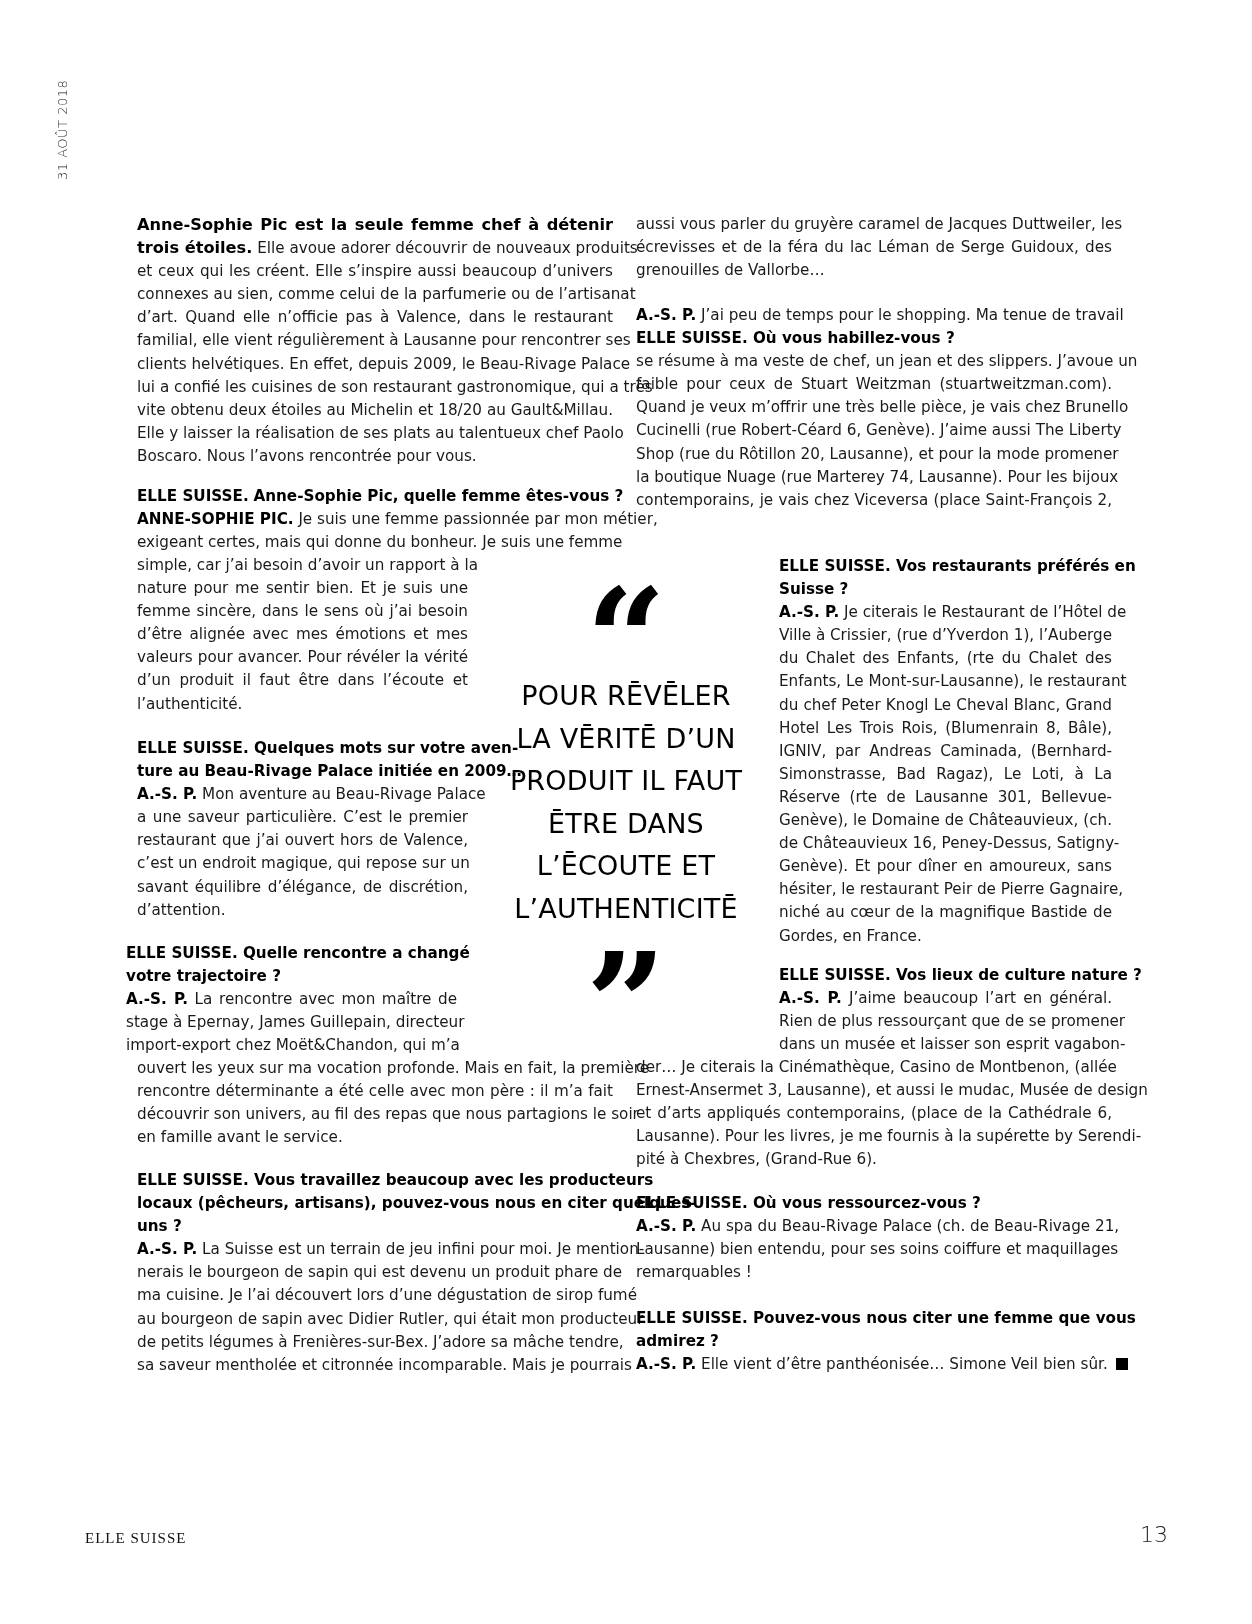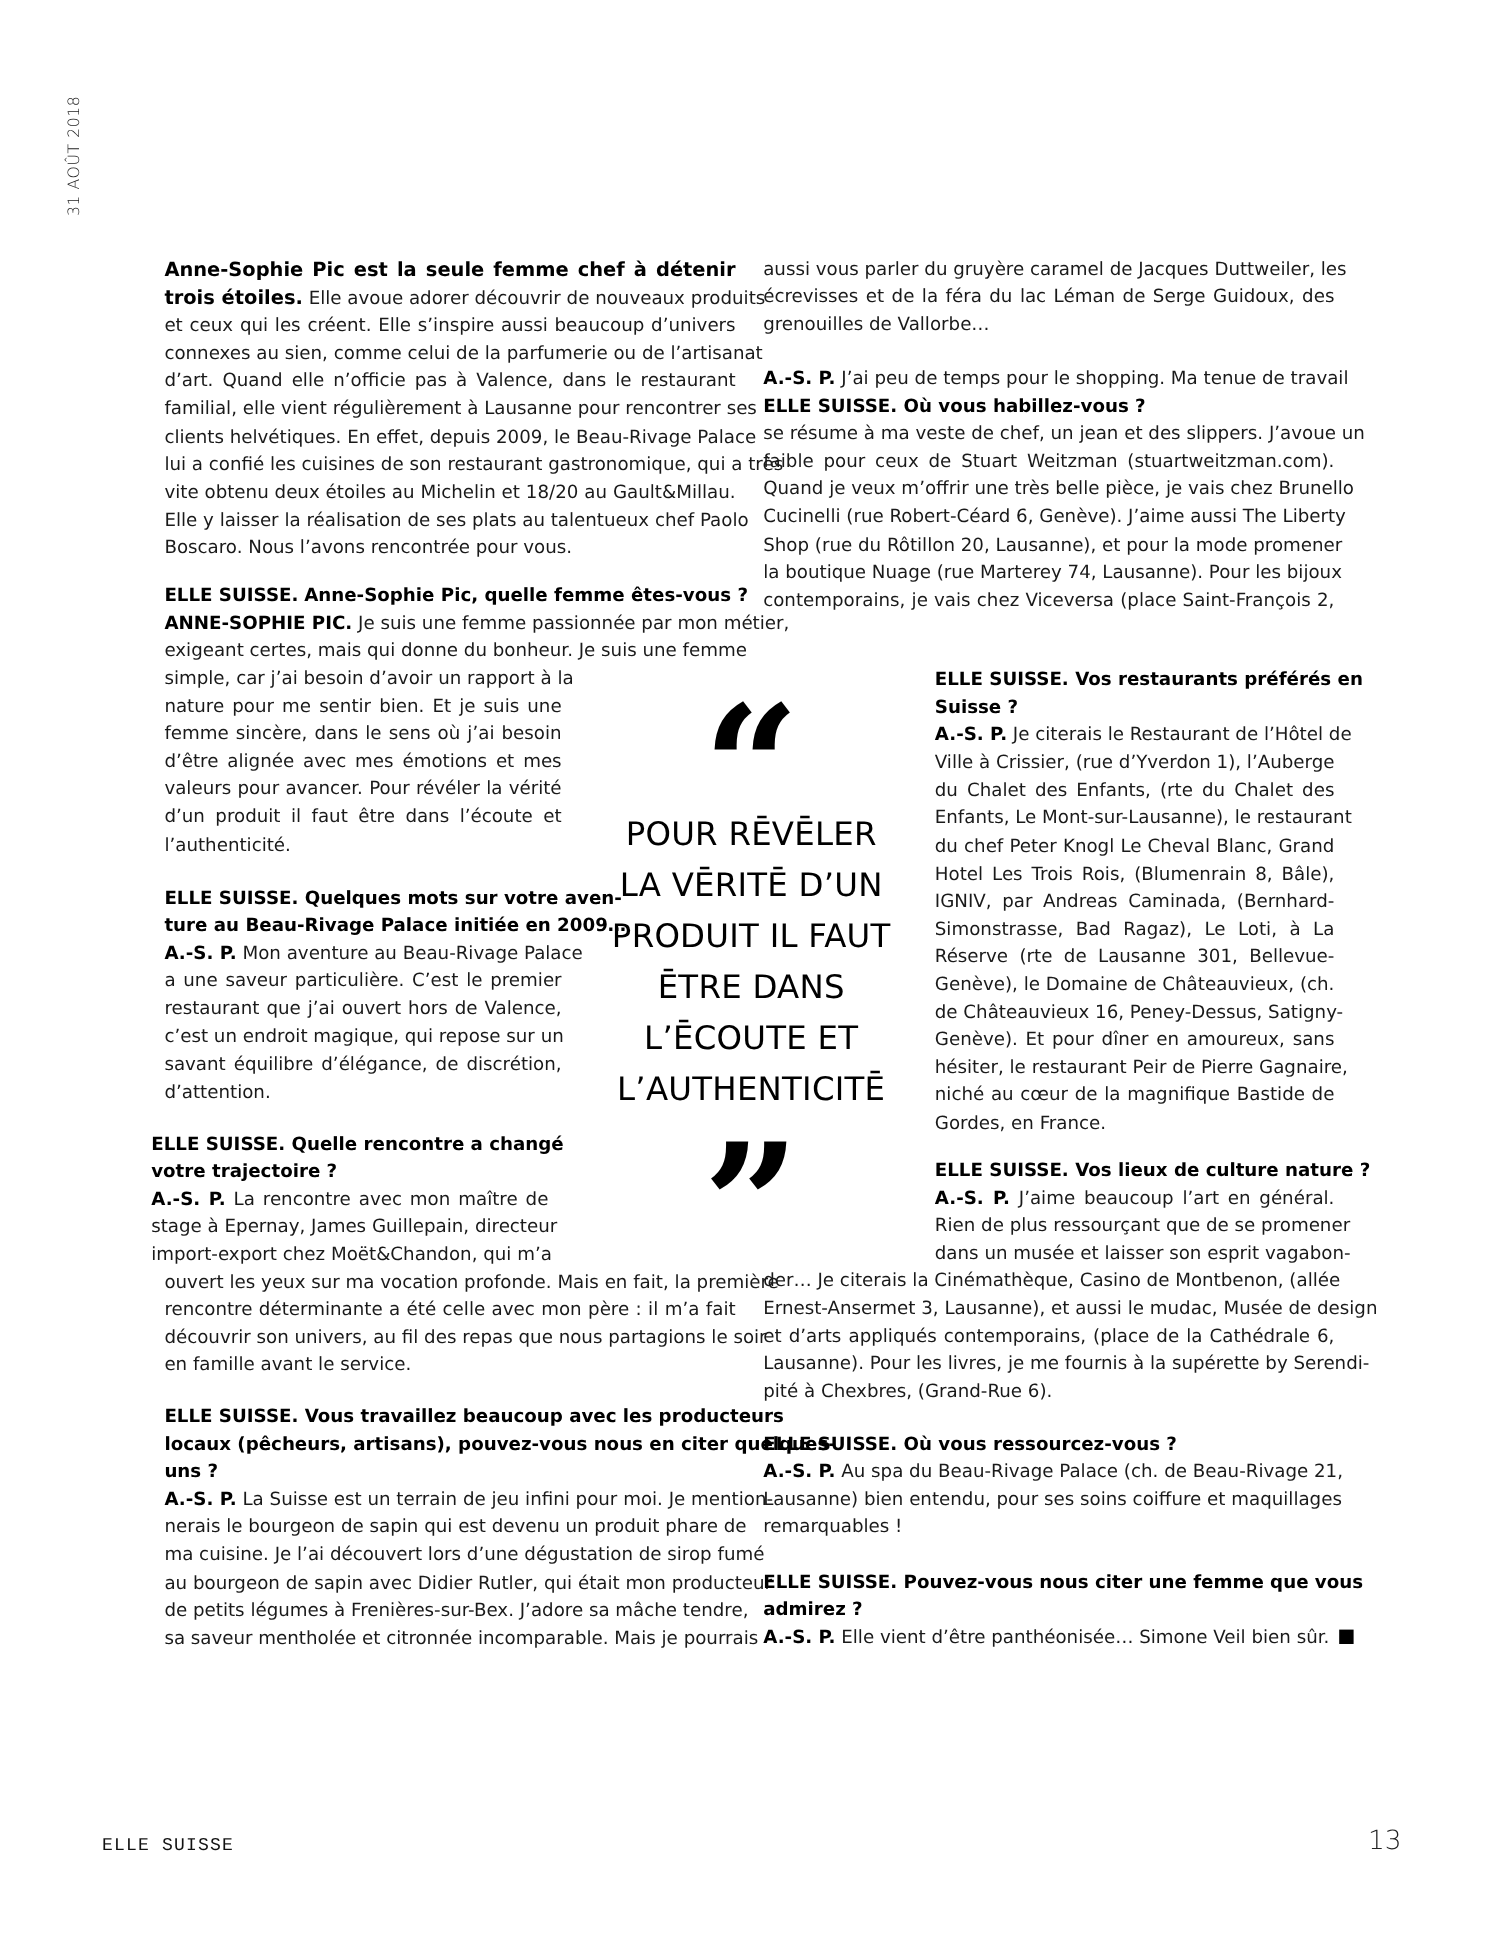--- a/index.html
+++ b/index.html
@@ -18,21 +18,21 @@
   .spk { font-weight: bold; color: #000; }
 
   .quote-open, .quote-close { position: absolute; font-family: "DejaVu Serif", serif; font-weight: bold; color: #000;
           font-size: 140px; line-height: 1; text-align: center; width: 240px; }
   .quote-open { left: 506px; top: 570px; }
   .quote-close { left: 506px; top: 935px; }
   .pull { position: absolute; left: 498px; top: 675px; width: 256px; text-align: center;
           font-size: 27px; line-height: 42.5px; color: #000; font-family: "DejaVu Sans", sans-serif; letter-spacing: 0.2px; }
   .pull span { display: block; white-space: nowrap; }
 
-  .footer-brand { position: absolute; left: 85px; top: 1530px; font-family: Liberation Mono, monospace; font-size: 15px; letter-spacing: 1px; color: #111; }
+  .footer-brand { position: absolute; left: 85px; top: 1530px; font-family: Liberation Serif, serif; font-size: 15px; letter-spacing: 1px; color: #111; }
   .footer-page { position: absolute; left: 1140px; top: 1522px; font-size: 22px; color: #222; font-weight: 300; }
   .endmark { display: inline-block; width: 12px; height: 12px; background: #000; margin-left: 8px; vertical-align: -1px; }
 </style>
 </head>
 <body>
 
 <div class="page">
 
   <div class="date">31 AOÛT 2018</div>
 

